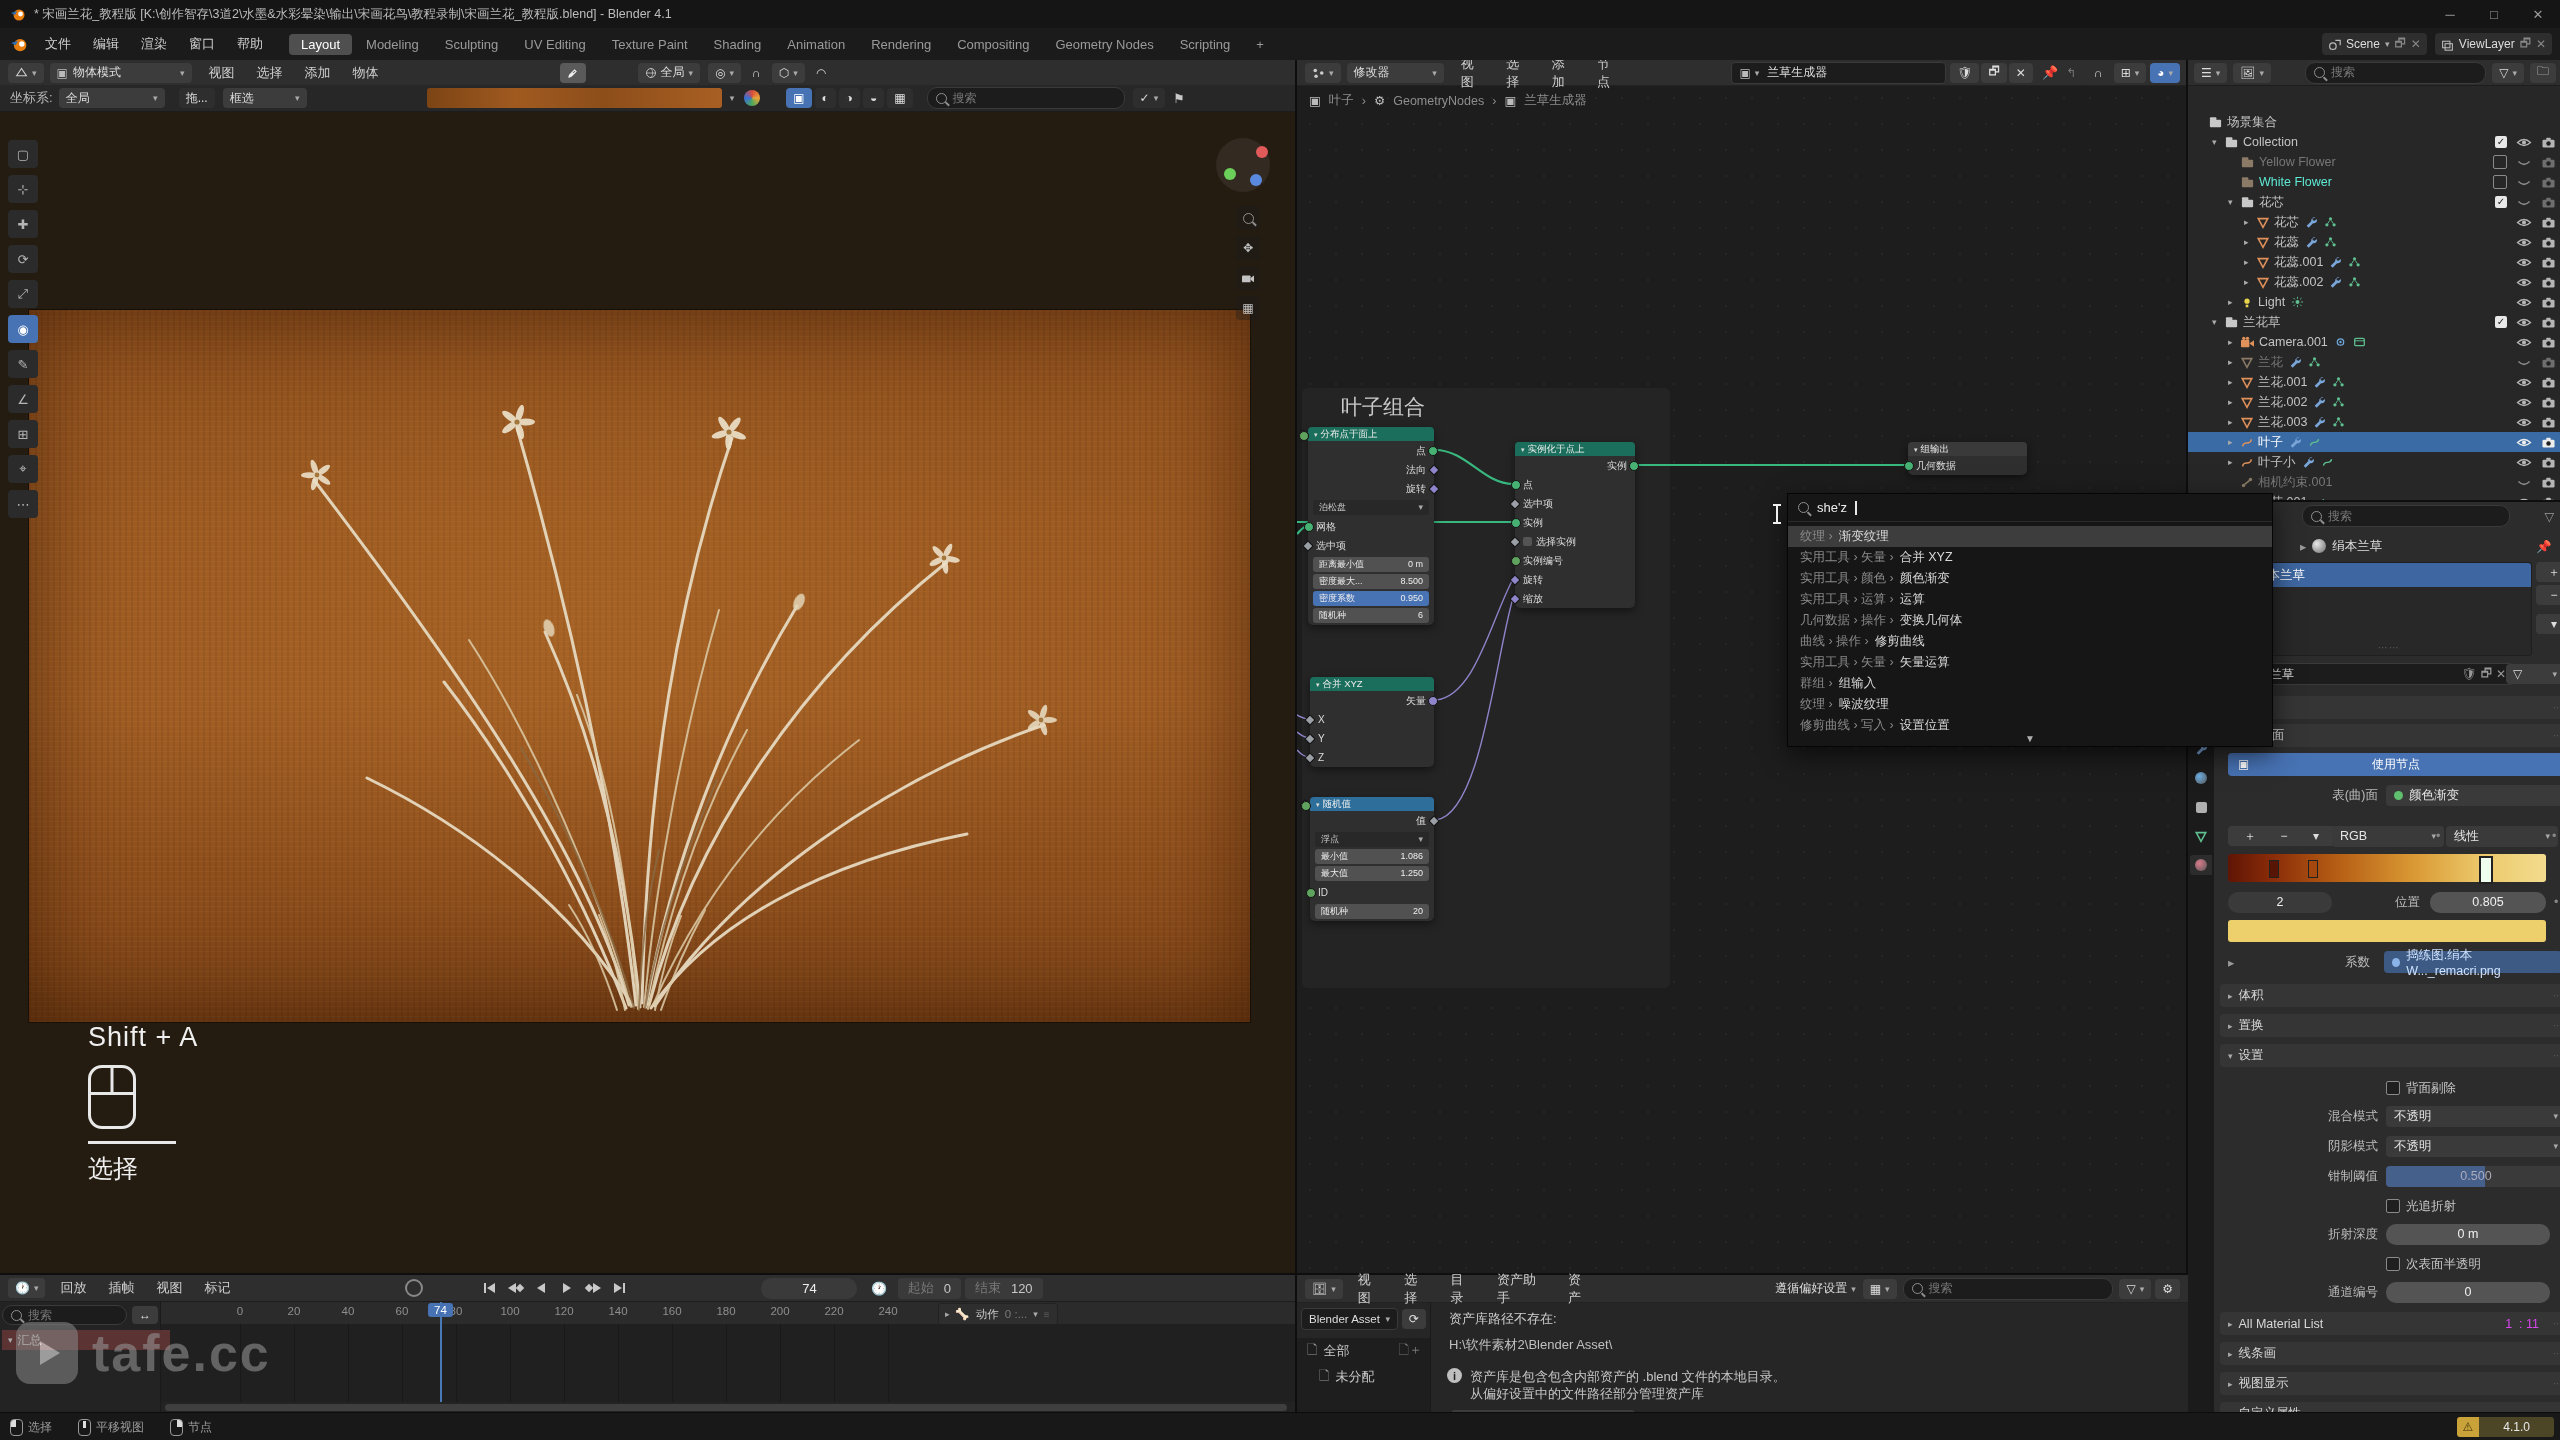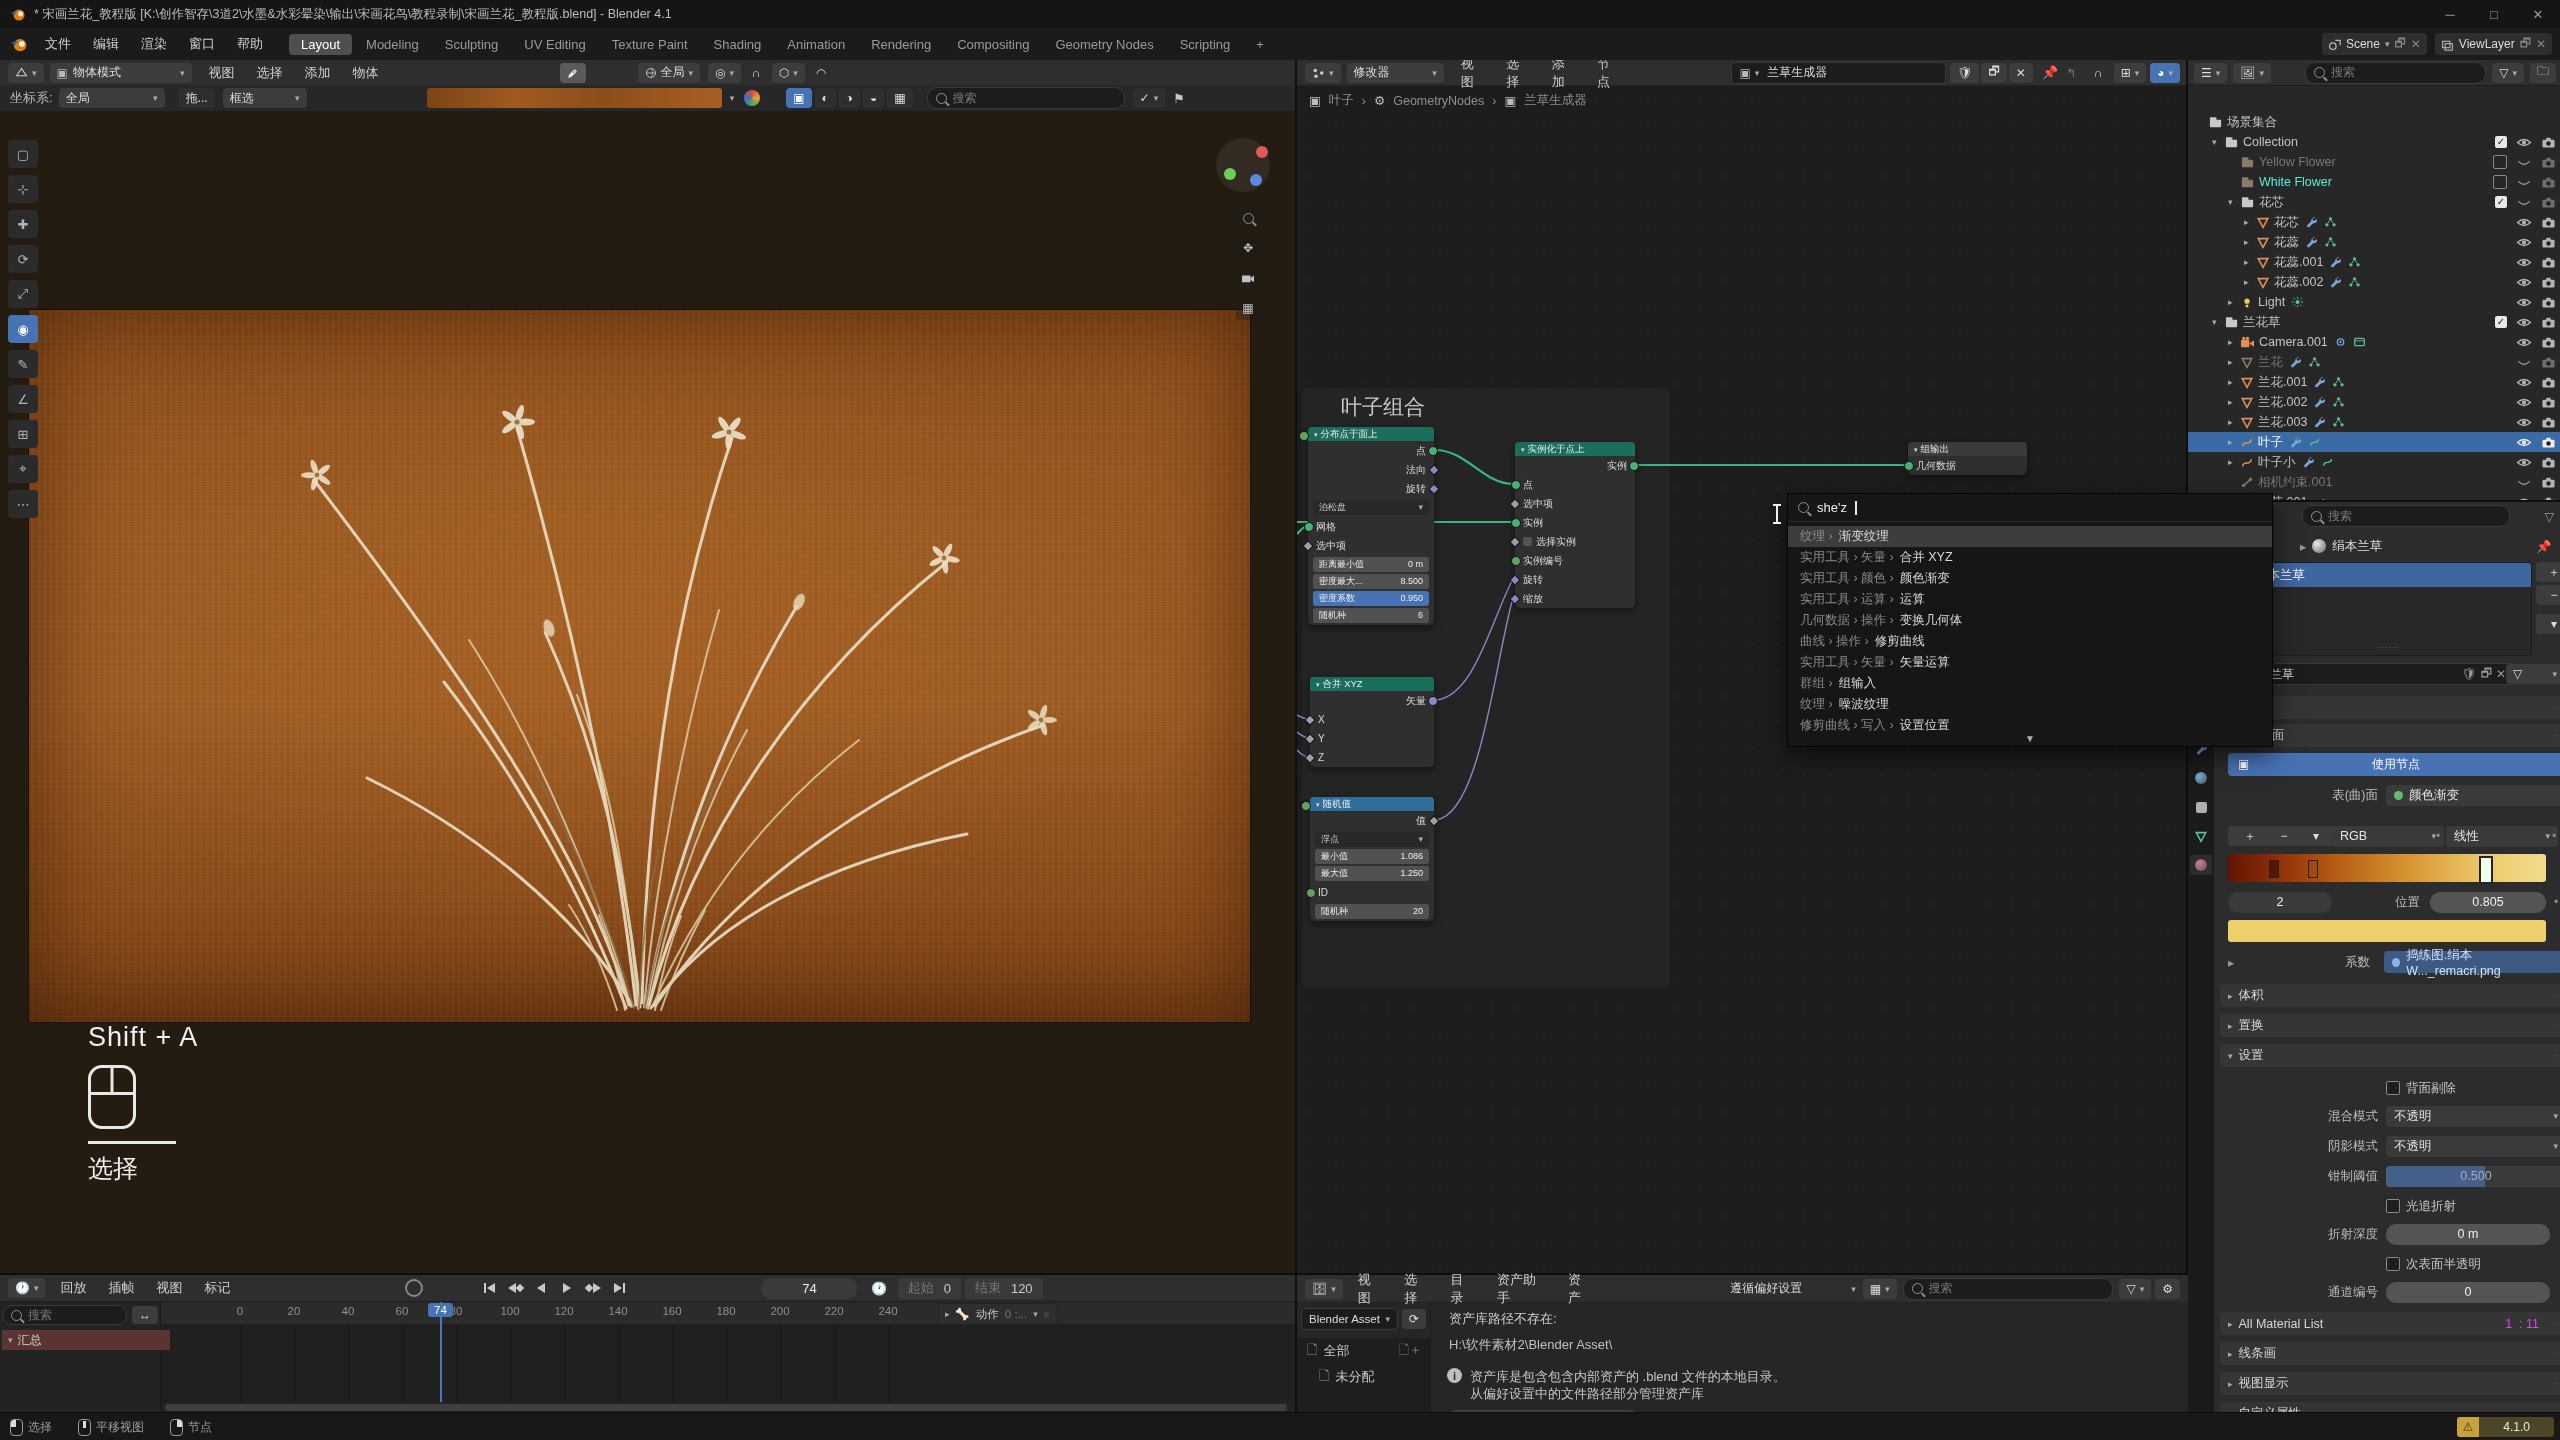--- a/index.html
+++ b/index.html
@@ -1595,21 +1595,21 @@
   <div id="assets" class="abs">
     <div class="ed-header" style="height:27px">
       <span class="hbtn" style="margin-left:8px">🗄<span class="caret">▾</span></span>
       <span class="row" style="margin-left:4px">
           <span class="menu-item">视图</span>
           <span class="menu-item">选择</span>
           <span class="menu-item">目录</span>
           <span class="menu-item">资产助手</span>
           <span class="menu-item">资产</span>
         </span>
-      <span class="hbtn" style="margin-left:120px;width:130px;justify-content:space-between;background:#2e2e2e">
+      <span class="hbtn" style="margin-left:120px;width:130px;justify-content:flex-end;background:#2e2e2e">
         <span>遵循偏好设置</span>
           <span class="caret">▾</span>
       </span>
       <span class="hbtn" style="margin-left:auto">▦<span class="caret">▾</span></span>
       <span class="search" style="width:200px;margin-left:6px">
         <span class="mag"></span>
           <span>搜索</span>
       </span>
       <span class="hbtn" style="margin-left:6px">▽<span class="caret">▾</span></span>
       <span class="hbtn" style="margin:0 8px 0 4px">⚙</span>
@@ -1644,20 +1644,26 @@
           <span>从偏好设置中的文件路径部分管理资产库</span>
         </span>
       </div>
       <span class="hbtn" style="position:absolute;left:14px;top:108px;width:170px;height:23px;justify-content:center;gap:8px">
         <span>⚙</span>
           <span>打开偏好设置...</span>
       </span>
     </div>
   </div>
 
+  <div id="wm" class="abs">
+    <span class="logo">
+        <span class="t"></span>
+      </span>
+    <span class="txt">tafe.cc</span>
+  </div>
 
   <div id="status" class="abs">
     <span class="row" style="margin-left:10px;gap:26px">
         <span class="row">
           <span class="mi l">
             <span></span>
           </span>
           <span>选择</span>
         </span>
         <span class="row">

